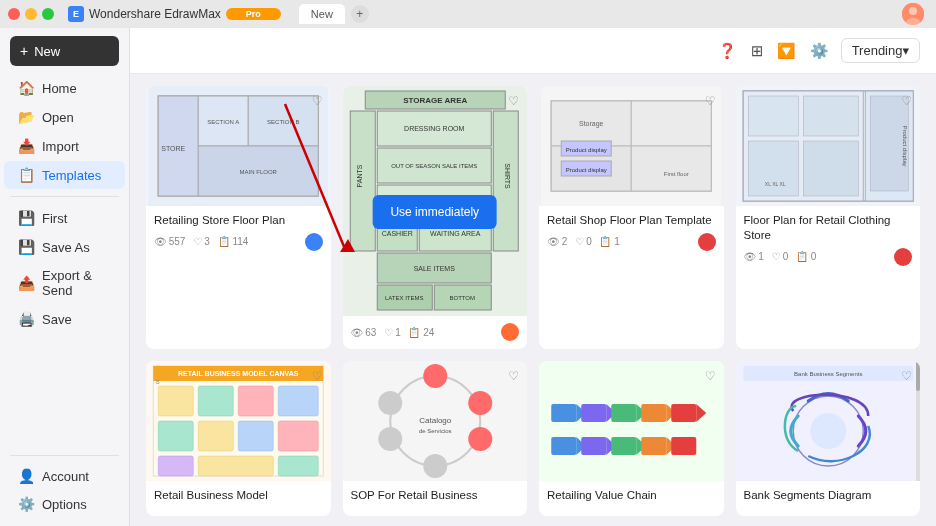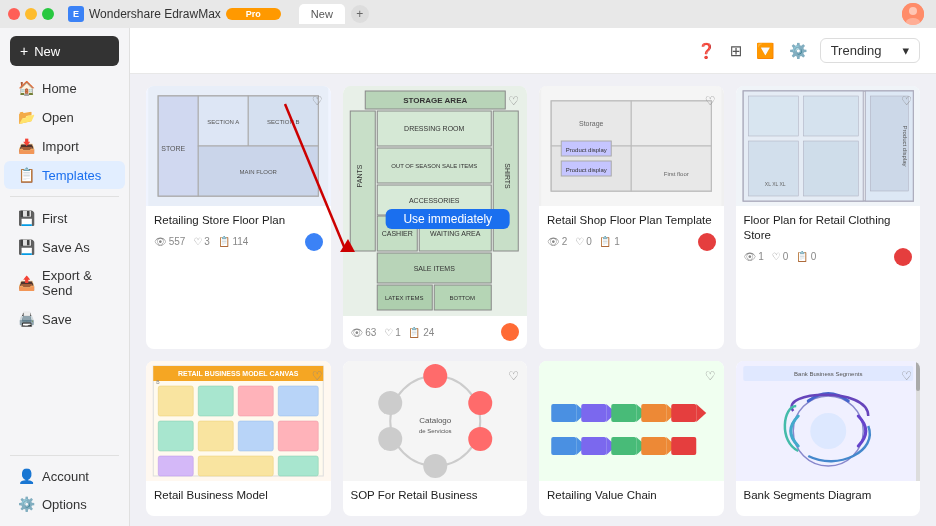--- a/index.html
+++ b/index.html
@@ -33,21 +33,21 @@
     .nav-item.active { background: #e2eeff; color: #1a6fef; }
     .nav-icon { font-size: 14px; width: 16px; text-align: center; }
     .sidebar-divider { height: 1px; background: #e0e0e0; margin: 6px 10px; }
     .sidebar-bottom { margin-top: auto; }
 
     
     .content { flex: 1; display: flex; flex-direction: column; overflow: hidden; }
     .toolbar { height: 46px; background: white; display: flex; align-items: center; justify-content: flex-end; padding: 0 16px; gap: 12px; border-bottom: 1px solid #e8e8e8; flex-shrink: 0; }
     .toolbar-icons { display: flex; gap: 14px; align-items: center; }
     .toolbar-icon { font-size: 15px; color: #555; cursor: pointer; }
-    .trending-select { border: 1px solid #ddd; border-radius: 6px; padding: 4px 10px 4px 10px; font-size: 13px; color: #333; background: white; cursor: pointer; display: flex; align-items: center; gap: 21px; }
+    .trending-select { border: 1px solid #ddd; border-radius: 6px; padding: 4px 10px 4px 10px; font-size: 13px; color: #333; background: white; cursor: pointer; display: flex; align-items: center; gap: 0; }
 
     
     .grid-area { flex: 1; overflow-y: auto; padding: 12px 16px; background: #f0f0f5; }
     .grid { display: grid; grid-template-columns: repeat(4, 1fr); gap: 12px; }
     .card { background: white; border-radius: 8px; overflow: hidden; cursor: pointer; position: relative; }
     .card-thumb { width: 100%; height: 120px; background: #f0f4ff; display: flex; align-items: center; justify-content: center; position: relative; overflow: hidden; }
     .card-info { padding: 7px 8px 8px; }
     .card-title { font-size: 11.5px; color: #222; font-weight: 500; margin-bottom: 5px; line-height: 1.3; }
     .card-meta { display: flex; align-items: center; gap: 8px; font-size: 10px; color: #888; }
     .card-meta-item { display: flex; align-items: center; gap: 2px; }
@@ -225,21 +225,21 @@
               <rect x="32" y="167" width="114" height="30" fill="#b8d4b8" stroke="#888" stroke-width="1"></rect>
               <text x="89" y="185" font-size="7" fill="#333" text-anchor="middle">SALE ITEMS</text>
 
               <rect x="32" y="199" width="55" height="25" fill="#aecfae" stroke="#888" stroke-width="1"></rect>
               <text x="59" y="214" font-size="6" fill="#333" text-anchor="middle">LATEX ITEMS</text>
 
               <rect x="89" y="199" width="57" height="25" fill="#b5d5b5" stroke="#888" stroke-width="1"></rect>
               <text x="117" y="214" font-size="6" fill="#333" text-anchor="middle">BOTTOM</text>
             </svg>
 
-            <button style="position:absolute;bottom:38%;left:50%;transform:translateX(-50%);background:#1a6fef;color:white;border:none;border-radius:6px;padding:3px 18px;font-size:12px;font-weight:500;cursor:pointer;white-space:nowrap;z-index:10;margin-left:13px;">Use immediately</button>
+            <button style="position:absolute;bottom:38%;left:50%;transform:translateX(-50%);background:#1a6fef;color:white;border:none;border-radius:6px;padding:10px 18px;font-size:12px;font-weight:500;cursor:pointer;white-space:nowrap;z-index:10;">Use immediately</button>
             <span class="heart-icon">♡</span>
           </div>
           <div class="card-info">
             <div class="card-meta">
               <span class="card-meta-item">👁 <span>63</span></span>
               <span class="card-meta-item">♡ <span>1</span></span>
               <span class="card-meta-item">📋 <span>24</span></span>
               <div style="width:18px;height:18px;border-radius:50%;background:#ff6b35;margin-left:auto;"></div>
             </div>
           </div>

